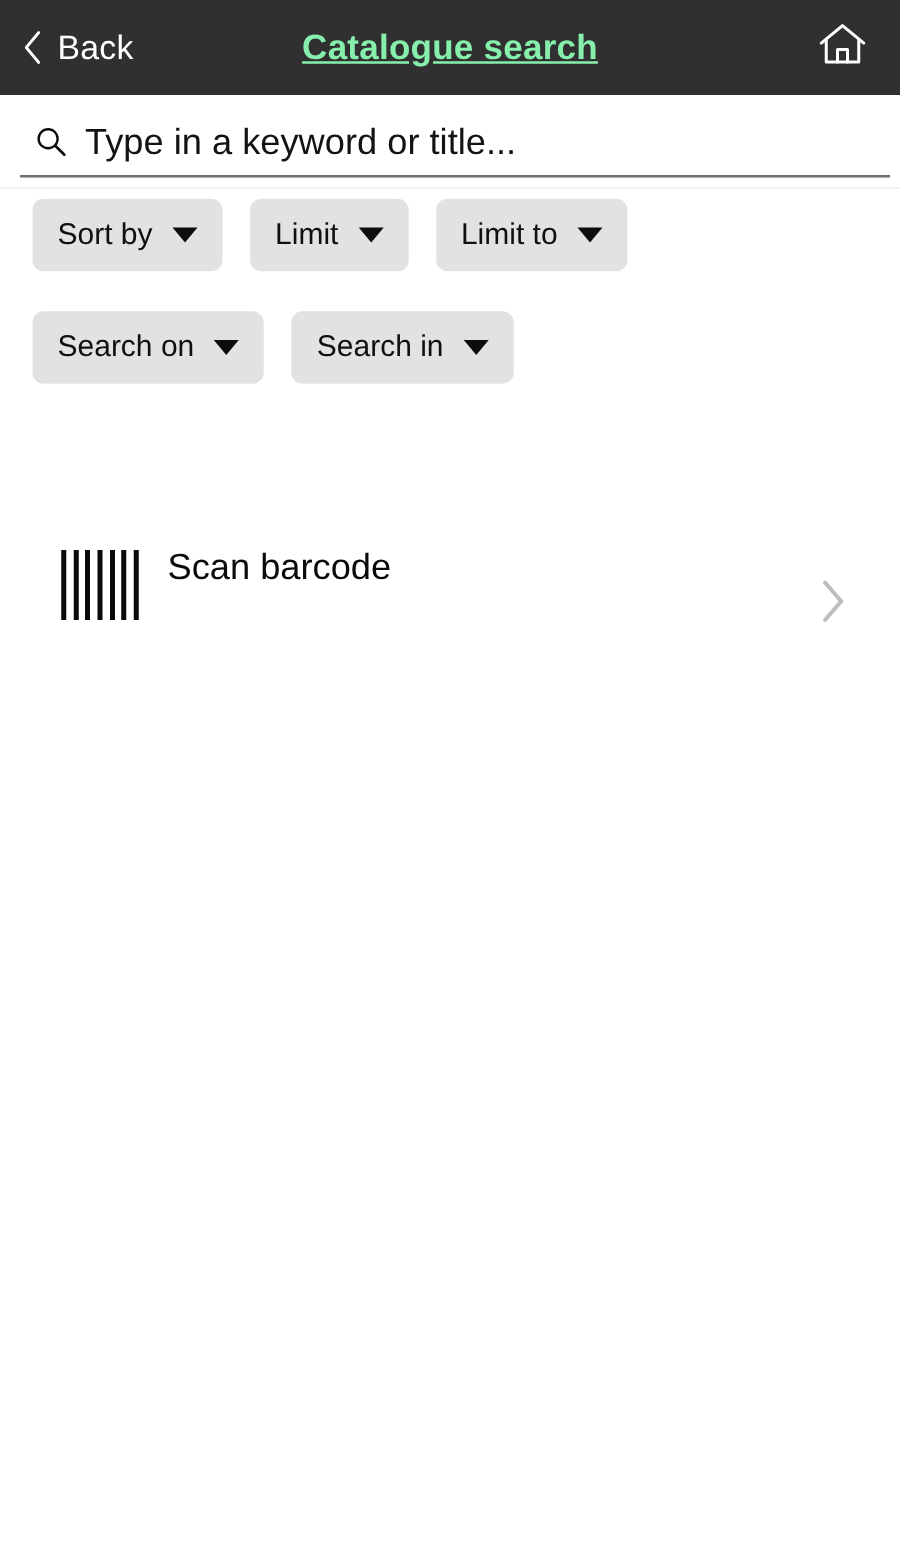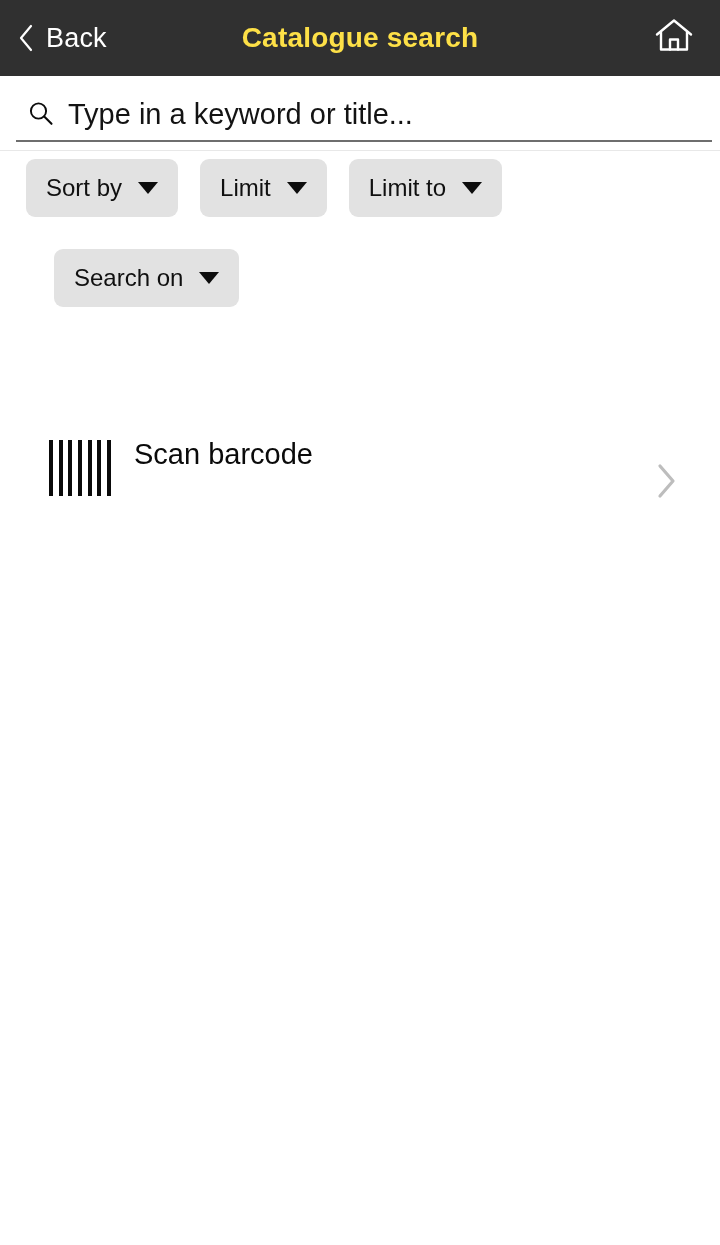--- a/index.html
+++ b/index.html
@@ -57,25 +57,26 @@
   }
   .header-title {
     position: absolute;
     left: 0;
     top: 0;
     width: 720px;
     height: 76px;
     display: flex;
     align-items: center;
     justify-content: center;
-    color: #fde047;
+    color: #86efac;
     font-size: 28px;
     font-weight: 700;
     letter-spacing: 0.2px;
     pointer-events: none;
+    text-decoration: underline;
   }
   .home-button {
     position: absolute;
     right: 18px;
     top: 0;
     height: 76px;
     width: 56px;
     display: flex;
     align-items: center;
     justify-content: center;
@@ -126,21 +127,21 @@
     background: #e8e8e8;
   }
 
   
   .chip-row {
     position: absolute;
     display: flex;
     align-items: flex-end;
   }
   .chip-row-1 { left: 26px; top: 159px; gap: 22px; }
-  .chip-row-2 { left: 26px; top: 249px; gap: 22px; margin-left: 28px; }
+  .chip-row-2 { left: 26px; top: 249px; gap: 22px; }
 
   .chip {
     height: 58px;
     background: #e2e2e2;
     border-radius: 9px;
     display: flex;
     align-items: center;
     padding: 0 20px;
     box-sizing: border-box;
     cursor: pointer;
@@ -262,20 +263,24 @@
     </div>
   </div>
 
   <div class="chip-row chip-row-2">
 
     <div class="chip">
       <span class="chip-label">Search on</span>
       <span class="caret-down"></span>
     </div>
 
+    <div class="chip">
+      <span class="chip-label">Search in</span>
+      <span class="caret-down"></span>
+    </div>
   </div>
 
   <div class="scan-row">
     <span class="barcode-icon">
       <i></i>
       <i></i>
       <i></i>
       <i></i>
       <i></i>
       <i></i>

